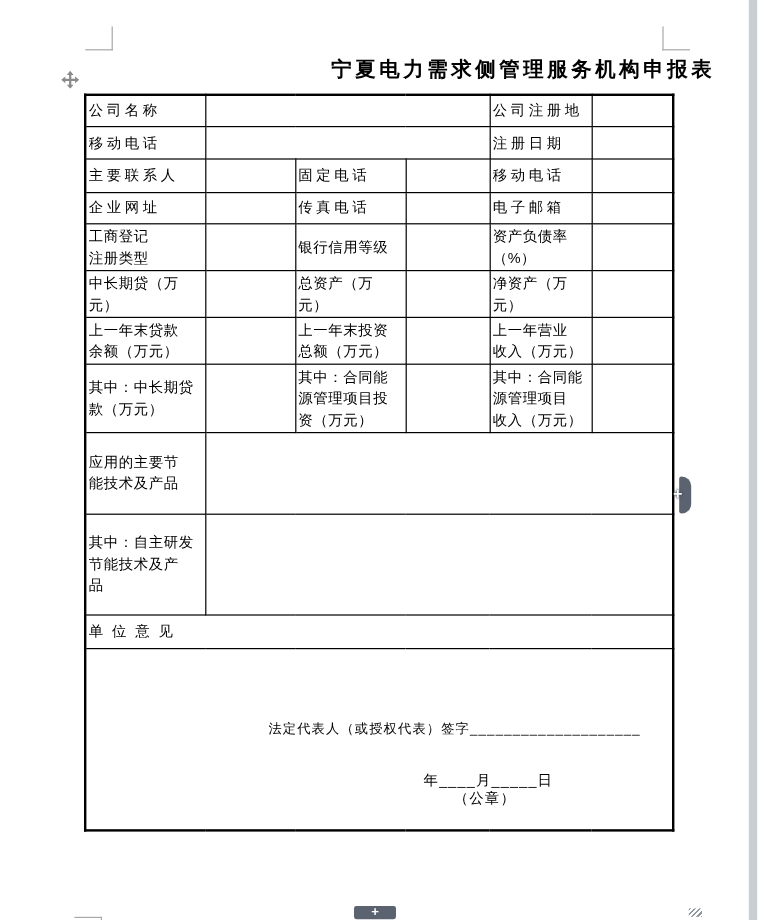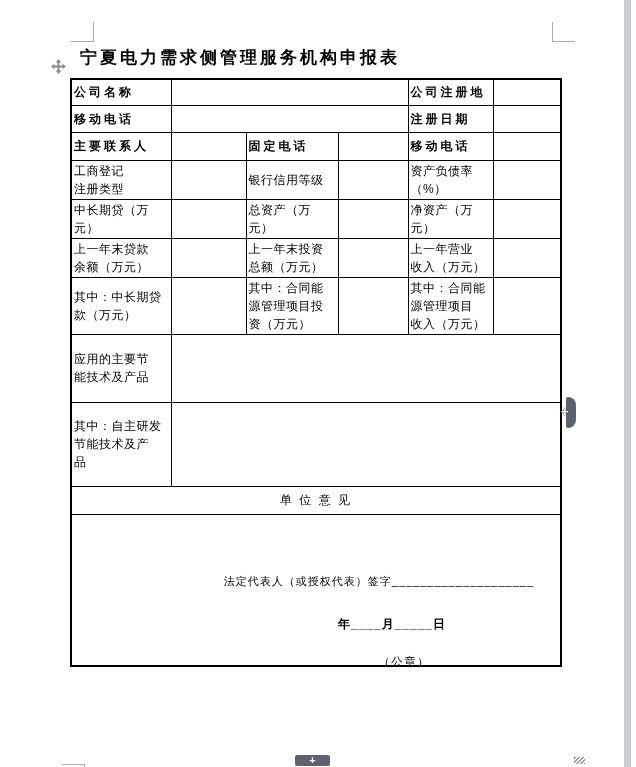--- a/index.html
+++ b/index.html
@@ -10,42 +10,42 @@
   }
   
   .edge-strip{position:absolute;left:624px;top:0;width:7px;height:767px;background:#c9ced3;}
   
   .crop{position:absolute;width:22px;height:19px;border:0 solid #a9a9a9;}
   .crop.tl{left:71px;top:22px;border-right-width:1.5px;border-bottom-width:1.5px;}
   .crop.tr{left:552px;top:22px;border-left-width:1.5px;border-bottom-width:1.5px;}
   .crop.bl{left:62px;top:764px;height:10px;border-top-width:1.5px;border-right-width:1.5px;}
   
   .doc-title{
-    position:absolute;left:80px;top:46px;width:516px;text-align:left;
+    position:absolute;left:80px;top:46px;width:516px;text-align:right;
     font-size:17px;font-weight:bold;letter-spacing:3px;white-space:nowrap;
   }
   
   .move-handle{position:absolute;left:51px;top:59px;width:15px;height:15px;}
   
   table.form{
     position:absolute;left:70px;top:78px;width:490px;
     border-collapse:collapse;table-layout:fixed;border:2px solid #000;
   }
   table.form td{
     border:1px solid #000;font-size:12px;vertical-align:middle;
     padding:1px 2px;overflow:hidden;
   }
   td.lbl{white-space:pre-line;line-height:1.5;padding-left:6px;padding-right:3px;}
-  td.sp3{letter-spacing:3px;font-weight:bold;}
+  td.sp3{letter-spacing:3px;}
   td.sp0{letter-spacing:0.5px;}
-  td.opinion{ text-align:center;letter-spacing:2px;font-weight:normal;}
+  td.opinion{ text-align:left;letter-spacing:2px;font-weight:normal;}
   .sigwrap{position:relative;width:100%;height:148px;}
   .sigline{position:absolute;right:24px;top:58px;font-size:11px;letter-spacing:1px;white-space:nowrap;}
-  .dateline{position:absolute;right:112px;top:100px;font-size:12px;letter-spacing:1px;white-space:nowrap;font-weight:bold;}
-  .sealline{position:absolute;right:128px;top:115px;font-size:12px;letter-spacing:1px;white-space:nowrap;margin-top:23px;}
+  .dateline{position:absolute;right:97px;top:100px;font-size:12px;letter-spacing:1px;white-space:nowrap;}
+  .sealline{position:absolute;right:128px;top:115px;font-size:12px;letter-spacing:1px;white-space:nowrap;}
   
   .ins-col{
     position:absolute;left:566px;top:397px;width:10px;height:31px;
     background:#5b6370;border-radius:2px 8px 8px 2px;
   }
   .ins-col .plus{
     position:absolute;left:-5px;top:8px;color:#fff;font-size:13px;font-weight:bold;line-height:13px;
     text-shadow:0 0 2px #464c57,0 0 2px #464c57;
   }
   .ins-row{
@@ -97,20 +97,28 @@
     <td colspan="3"></td>
     <td class="lbl sp3">注册日期</td>
     <td></td>
   </tr>
   <tr style="height:28px">
     <td class="lbl sp3">主要联系人</td>
     <td></td>
     <td class="lbl sp3">固定电话</td>
     <td></td>
     <td class="lbl sp3">移动电话</td>
+    <td></td>
+  </tr>
+  <tr style="height:26px">
+    <td class="lbl sp3">企业网址</td>
+    <td></td>
+    <td class="lbl sp3">传真电话</td>
+    <td></td>
+    <td class="lbl sp3">电子邮箱</td>
     <td></td>
   </tr>
   <tr style="height:38px">
     <td class="lbl sp0">工商登记
 注册类型</td>
     <td></td>
     <td class="lbl sp0">银行信用等级</td>
     <td></td>
     <td class="lbl sp0">资产负债率
 （%）</td>

